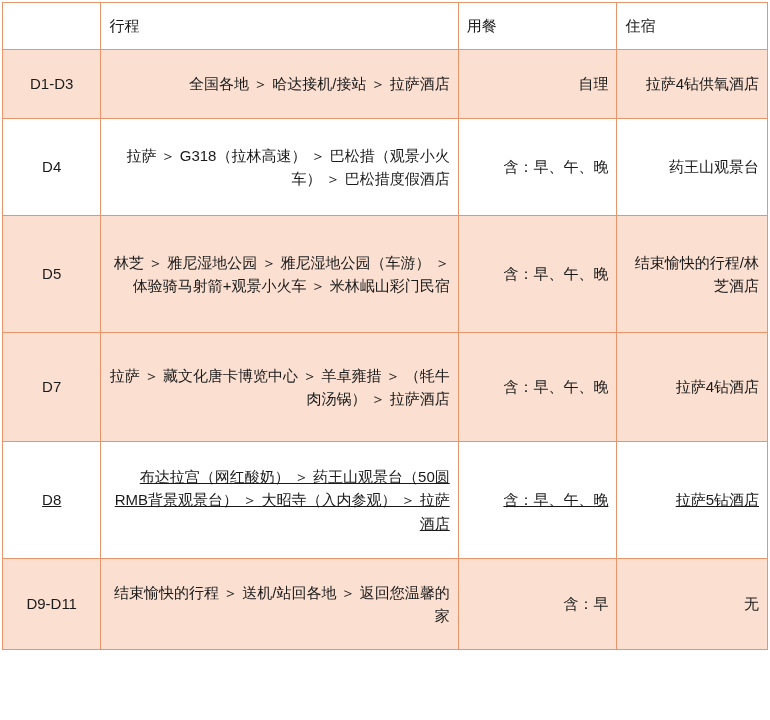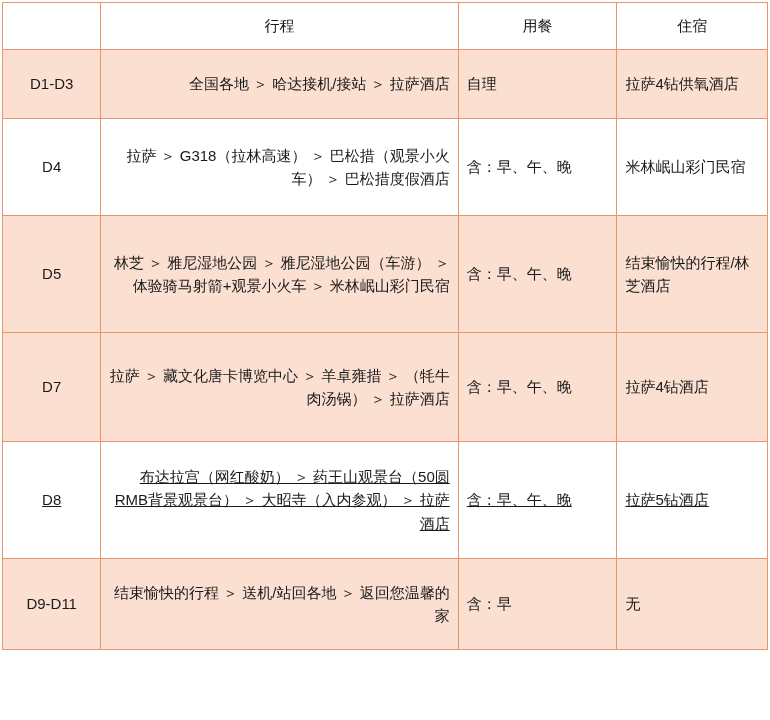--- a/index.html
+++ b/index.html
@@ -27,41 +27,41 @@
     font-weight: normal;
     font-size: 15px;
     line-height: 1.55;
   }
   .col-day   { width: 98px; }
   .col-route { width: 356px; }
   .col-meal  { width: 158px; }
   .col-hotel { width: 150px; }
 
   thead td {
-    text-align: center;
+    text-align: left;
     font-size: 16px;
     background: #ffffff;
     height: 34px;
     padding: 4px 8px;
   }
   .head-blank { background: #ffffff; }
 
   tr.shade td { background: #fbe0d2; }
   tr.plain td { background: #ffffff; }
 
   td.day {
     text-align: center;
     font-weight: bold;
     font-size: 15px;
   }
   td.route {
     text-align: right;
   }
   td.meal, td.hotel {
-    text-align: left;
+    text-align: right;
   }
   tr.r1 td { height: 56px; }
   tr.r2 td { height: 84px; }
   tr.r3 td { height: 104px; }
   tr.r4 td { height: 82px; }
   tr.r5 td { height: 96px; }
   tr.r6 td { height: 104px; text-decoration: underline; }
   tr.r7 td { height: 78px; }
 </style>
 </head>
@@ -86,21 +86,21 @@
     <tr class="shade r1">
       <td class="day">D1-D3</td>
       <td class="route">全国各地 ＞ 哈达接机/接站 ＞ 拉萨酒店</td>
       <td class="meal">自理</td>
       <td class="hotel">拉萨4钻供氧酒店</td>
     </tr>
     <tr class="plain r2">
       <td class="day">D4</td>
       <td class="route">拉萨 ＞ G318（拉林高速） ＞ 巴松措（观景小火车） ＞ 巴松措度假酒店</td>
       <td class="meal">含：早、午、晚</td>
-      <td class="hotel">米林岷山彩门民宿</td>
+      <td class="hotel">药王山观景台</td>
     </tr>
     <tr class="shade r3">
       <td class="day">D5</td>
       <td class="route">林芝 ＞ 雅尼湿地公园 ＞ 雅尼湿地公园（车游） ＞ 体验骑马射箭+观景小火车 ＞ 米林岷山彩门民宿</td>
       <td class="meal">含：早、午、晚</td>
       <td class="hotel">结束愉快的行程/林芝酒店</td>
     </tr>
     <tr class="shade r5">
       <td class="day">D7</td>
       <td class="route">拉萨 ＞ 藏文化唐卡博览中心 ＞ 羊卓雍措 ＞ （牦牛肉汤锅） ＞ 拉萨酒店</td>

